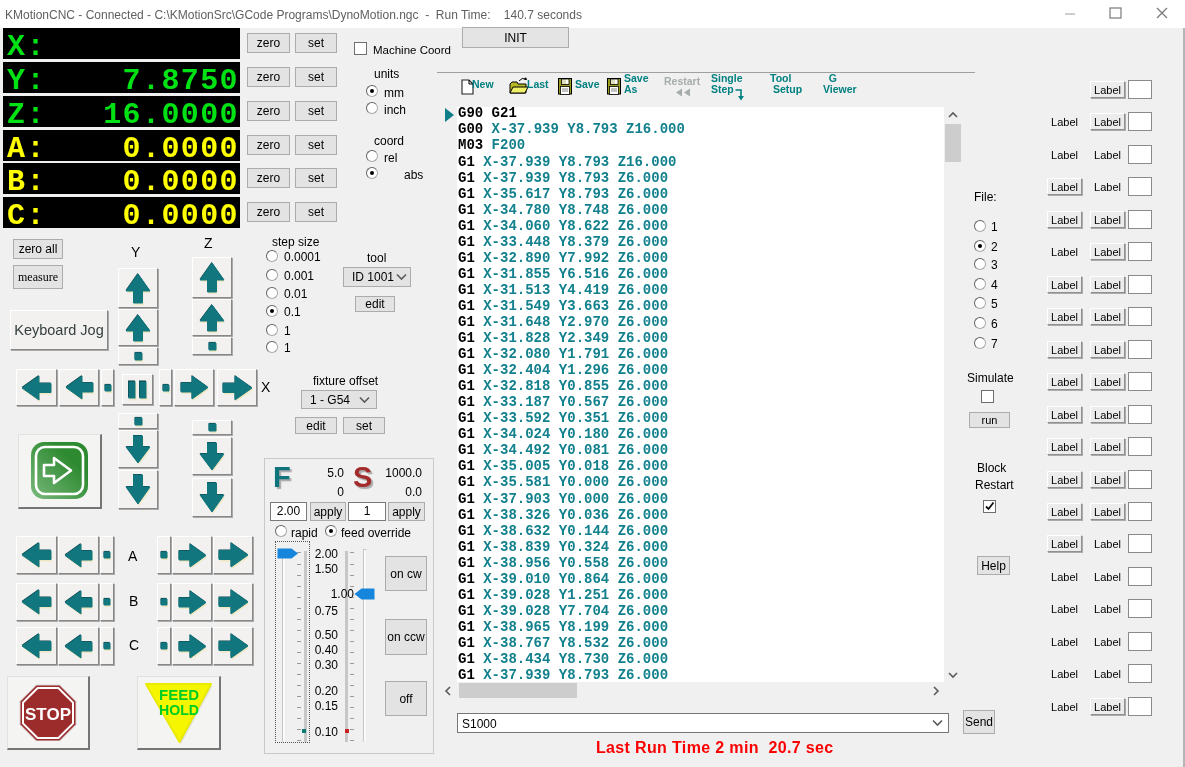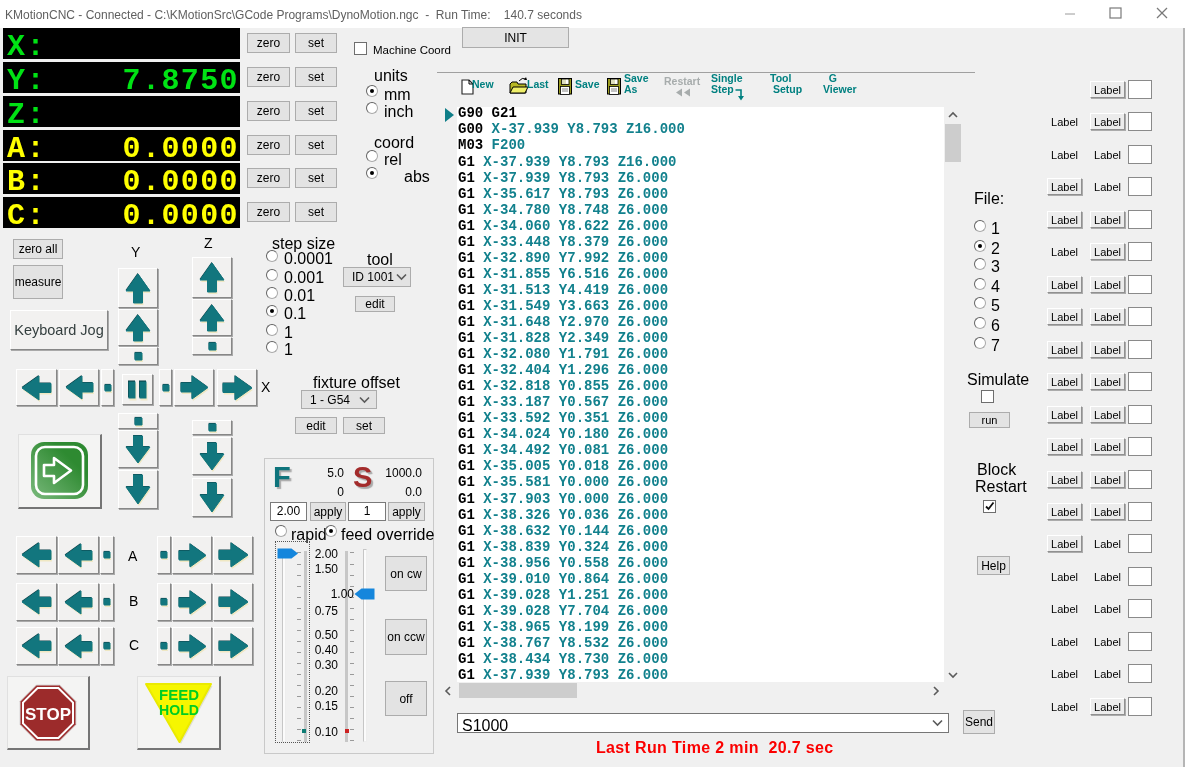--- a/index.html
+++ b/index.html
@@ -14,21 +14,21 @@
 .dro .val{position:absolute;right:1px;top:3.5px;}
 .dro.yel{color:#ffff00;}
 
 .btn{background:#e3e3e3;border:1px solid #acacac;font-size:12px;color:#000;text-align:center;display:flex;align-items:center;justify-content:center;}
 
 .b3{background:#f2f1f0;border-top:1px solid #ffffff;border-left:1px solid #ffffff;border-right:1px solid #878787;border-bottom:1px solid #878787;box-shadow:1px 1px 0 #a9a9a9;display:flex;align-items:center;justify-content:center;}
 
 .rad{width:12px;height:12px;border-radius:50%;background:#fff;border:1px solid;border-color:#636363 #a9a9a9 #a9a9a9 #636363;position:absolute;}
 .rad.sel::after{content:"";position:absolute;left:3px;top:3px;width:4px;height:4px;border-radius:50%;background:#000;}
 .chk{width:13px;height:13px;background:#fff;border:1px solid #6e6e6e;position:absolute;}
-.lbl{position:absolute;font-size:16px;color:#000;white-space:nowrap;}
+.lbl{position:absolute;font-size:12px;color:#000;white-space:nowrap;}
 
 #gbox{left:440px;top:107px;width:505px;height:575px;background:#fff;}
 #gut{left:440px;top:107px;width:17px;height:575px;background:#f0f0f0;}
 #gtext{left:458px;top:105.4px;width:487px;height:577px;font-family:"Liberation Mono",monospace;font-weight:bold;font-size:14px;line-height:16.05px;color:#12818d;white-space:pre;overflow:hidden;}
 #gtext b{color:#000;font-weight:bold;}
 
 .sb{background:#f0f0f0;}
 .sbthumb{background:#cdcdcd;position:absolute;}
 .chev{stroke:#5b5b5b;stroke-width:1.6;fill:none;}
 
@@ -56,21 +56,21 @@
 <line x1="112" y1="8" x2="102" y2="18" stroke="#7a7a7a" stroke-width="1.2"></line>
 </svg>
 <div class="abs" style="left:1183px;top:28px;width:2px;height:739px;background:#b5b5b5;"></div>
 
 <div class="abs dro" style="top:28px;"><span class="lab">X:</span></div>
 <div class="btn abs" style="left:247px;top:33px;width:43px;height:20px;">zero</div>
 <div class="btn abs" style="left:295px;top:33px;width:42px;height:20px;">set</div>
 <div class="abs dro" style="top:62px;"><span class="lab">Y:</span><span class="val">7.8750</span></div>
 <div class="btn abs" style="left:247px;top:67px;width:43px;height:20px;">zero</div>
 <div class="btn abs" style="left:295px;top:67px;width:42px;height:20px;">set</div>
-<div class="abs dro" style="top:96px;"><span class="lab">Z:</span></div>
+<div class="abs dro" style="top:96px;"><span class="lab">Z:</span><span class="val">16.0000</span></div>
 <div class="btn abs" style="left:247px;top:101px;width:43px;height:20px;">zero</div>
 <div class="btn abs" style="left:295px;top:101px;width:42px;height:20px;">set</div>
 <div class="abs dro yel" style="top:130px;"><span class="lab">A:</span><span class="val">0.0000</span></div>
 <div class="btn abs" style="left:247px;top:135px;width:43px;height:20px;">zero</div>
 <div class="btn abs" style="left:295px;top:135px;width:42px;height:20px;">set</div>
 <div class="abs dro yel" style="top:163px;"><span class="lab">B:</span><span class="val">0.0000</span></div>
 <div class="btn abs" style="left:247px;top:168px;width:43px;height:20px;">zero</div>
 <div class="btn abs" style="left:295px;top:168px;width:42px;height:20px;">set</div>
 <div class="abs dro yel" style="top:197px;"><span class="lab">C:</span><span class="val">0.0000</span></div>
 <div class="btn abs" style="left:247px;top:202px;width:43px;height:20px;">zero</div>
@@ -161,21 +161,21 @@
 
 <div class="abs" style="left:457px;top:713px;width:492px;height:20px;background:#fff;border:1px solid #767676;"></div>
 <div class="lbl" style="left:462px;top:717px;">S1000</div>
 <svg class="abs" style="left:932px;top:719px" width="12" height="8">
     <polyline points="1,1.5 5.5,6 10,1.5" class="chev"></polyline>
   </svg>
 <div class="btn abs" style="left:963px;top:710px;width:32px;height:24px;">Send</div>
 <div class="abs" style="left:596px;top:739px;width:240px;font-size:16px;font-weight:bold;color:#fb0000;letter-spacing:0.35px;white-space:pre;">Last Run Time 2 min  20.7 sec</div>
 
 <div class="btn abs" style="left:13px;top:239px;width:50px;height:20px;">zero all</div>
-<div class="btn abs" style="left:13px;top:265px;width:50px;height:34px;">measure</div>
+<div class="btn abs" style="left:13px;top:265px;width:50px;height:24px;font-family:Liberation Serif, serif;">measure</div>
 <div class="b3 abs" style="left:10px;top:310px;width:98px;height:40px;font-size:14.5px;color:#333e3e;">Keyboard Jog</div>
 <div class="lbl" style="left:131px;top:244px;font-size:14px;">Y</div>
 <div class="lbl" style="left:204px;top:235px;font-size:14px;">Z</div>
 <div class="lbl" style="left:261px;top:379px;font-size:14px;">X</div>
 <div class="lbl" style="left:128px;top:548px;font-size:14px;">A</div>
 <div class="lbl" style="left:129px;top:593px;font-size:14px;">B</div>
 <div class="lbl" style="left:129px;top:637px;font-size:14px;">C</div>
 <div class="b3 abs" style="left:118px;top:268px;width:40px;height:40px;">
     <svg width="26" height="31" style="overflow:visible">
       <g>

